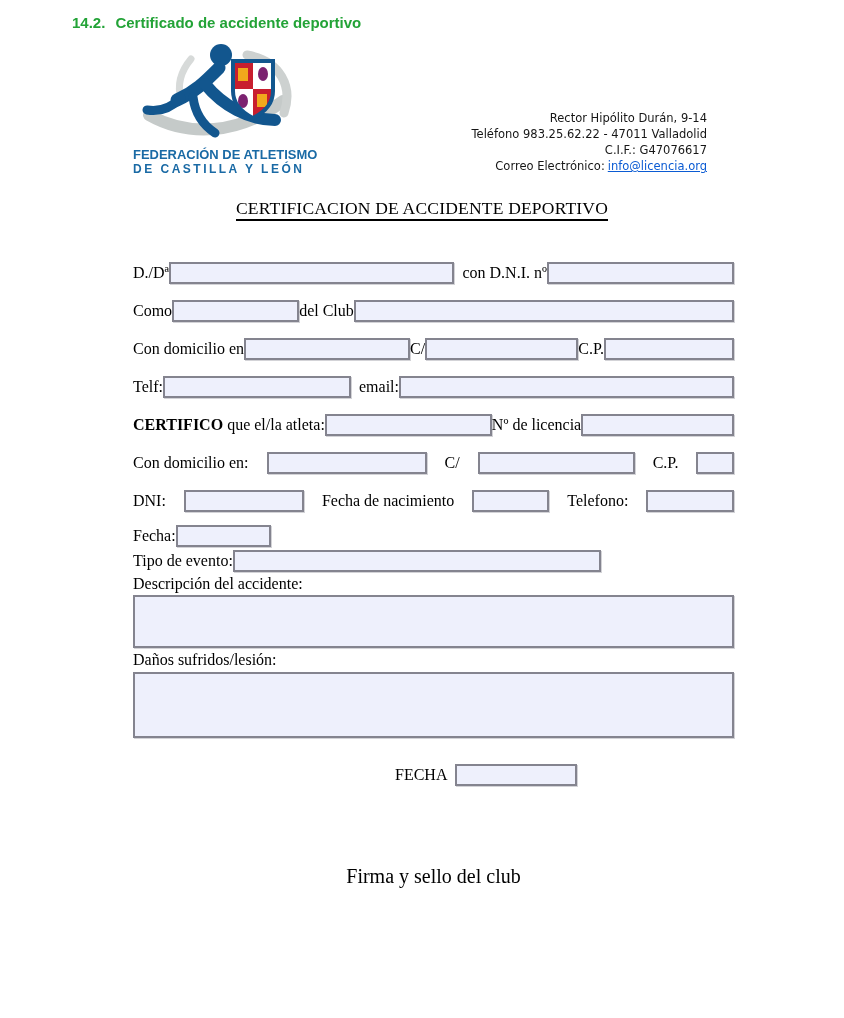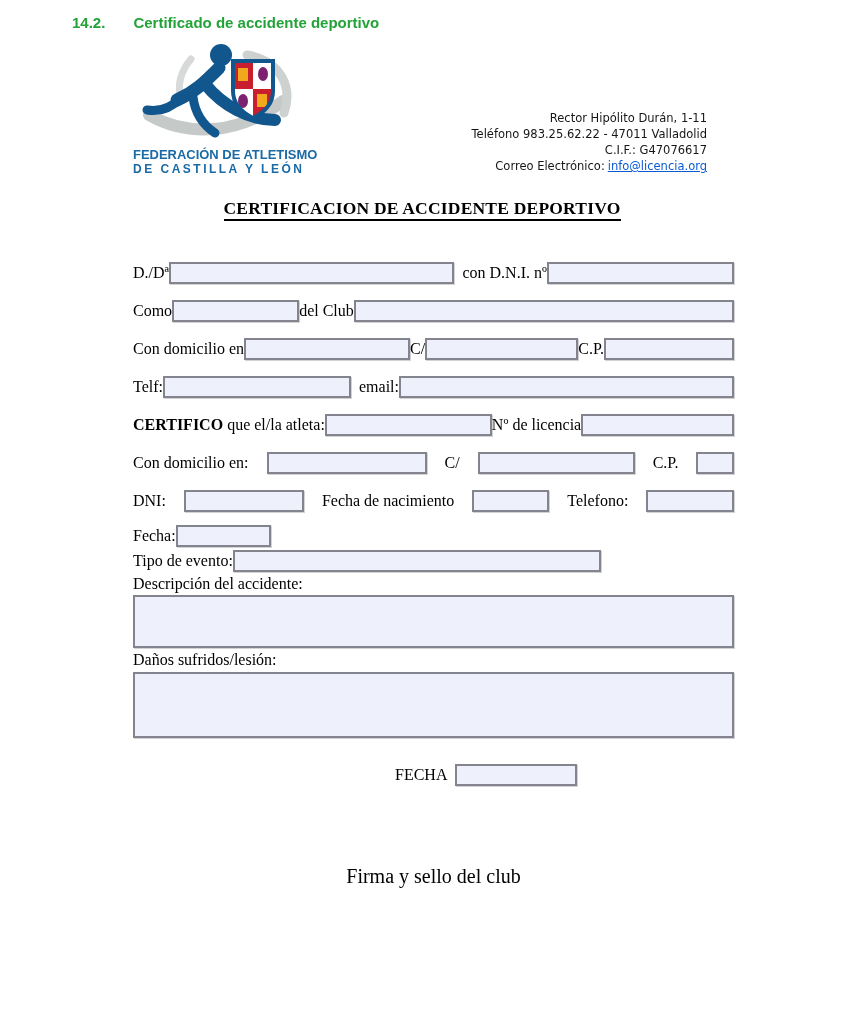--- a/index.html
+++ b/index.html
@@ -7,21 +7,21 @@
   body {
     width:844px; height:1018px; position:relative; overflow:hidden;
     font-family:"Liberation Serif", serif; color:#000;
   }
 
   
   .section-heading {
     margin:14px 0 0 72px;
     font-family:"Liberation Sans", sans-serif;
     font-weight:bold; font-size:15px; color:#23a337;
-    display:flex; gap:28px; align-items:baseline;
+    display:flex; gap:10px; align-items:baseline;
   }
 
   
   .header {
     margin:12px 137px 0 133px;
     display:flex; justify-content:space-between; align-items:flex-end;
   }
   .logo-block { width:178px; }
   .logo-art { display:block; }
   .logo-text {
@@ -35,21 +35,21 @@
   .contact {
     font-family:"DejaVu Sans", sans-serif; font-size:11.5px;
     line-height:16px; text-align:right; color:#161616;
     padding-bottom:2px;
   }
   .contact a { color:#0b5bd3; text-decoration:underline; margin-left:3px; }
 
   
   .form-title { text-align:center; margin-top:22px; }
   .form-title span {
-    font-weight:bold; font-size:17.5px; letter-spacing:.2px;
+    font-weight:normal; font-size:17.5px; letter-spacing:.2px;
     border-bottom:2px solid #000; padding-bottom:1px;
   }
 
   
   .form-body { margin:42px 0 0 133px; width:601px; }
   .frow { display:flex; align-items:center; gap:0; height:24px; margin-bottom:14px; white-space:nowrap; }
   .frow.g2 { gap:18px; }
   .frow label, .inline-label { font-size:16px; }
   .b { font-weight:bold; }
   .ml8 { margin-left:8px; }
@@ -127,21 +127,21 @@
         <path d="M2,2 h40 v30 c0,14 -10,22 -20,27 c-10,-5 -20,-13 -20,-27 z" fill="none" stroke="#12568e" stroke-width="4"></path>
       </g>
     </svg>
     <div class="logo-text">
       <div class="l1">FEDERACIÓN DE ATLETISMO</div>
       <div class="l2">DE CASTILLA Y LEÓN</div>
     </div>
   </div>
 
   <div class="contact">
-    <div>Rector Hipólito Durán, 1-11</div>
+    <div>Rector Hipólito Durán, 9-14</div>
     <div>Teléfono 983.25.62.22 - 47011 Valladolid</div>
     <div>C.I.F.: G47076617</div>
     <div>
       <span>Correo Electrónico:</span><a href="#">info@licencia.org</a>
     </div>
   </div>
 </div>
 
 <div class="form-title">
   <span>CERTIFICACION DE ACCIDENTE DEPORTIVO</span>

